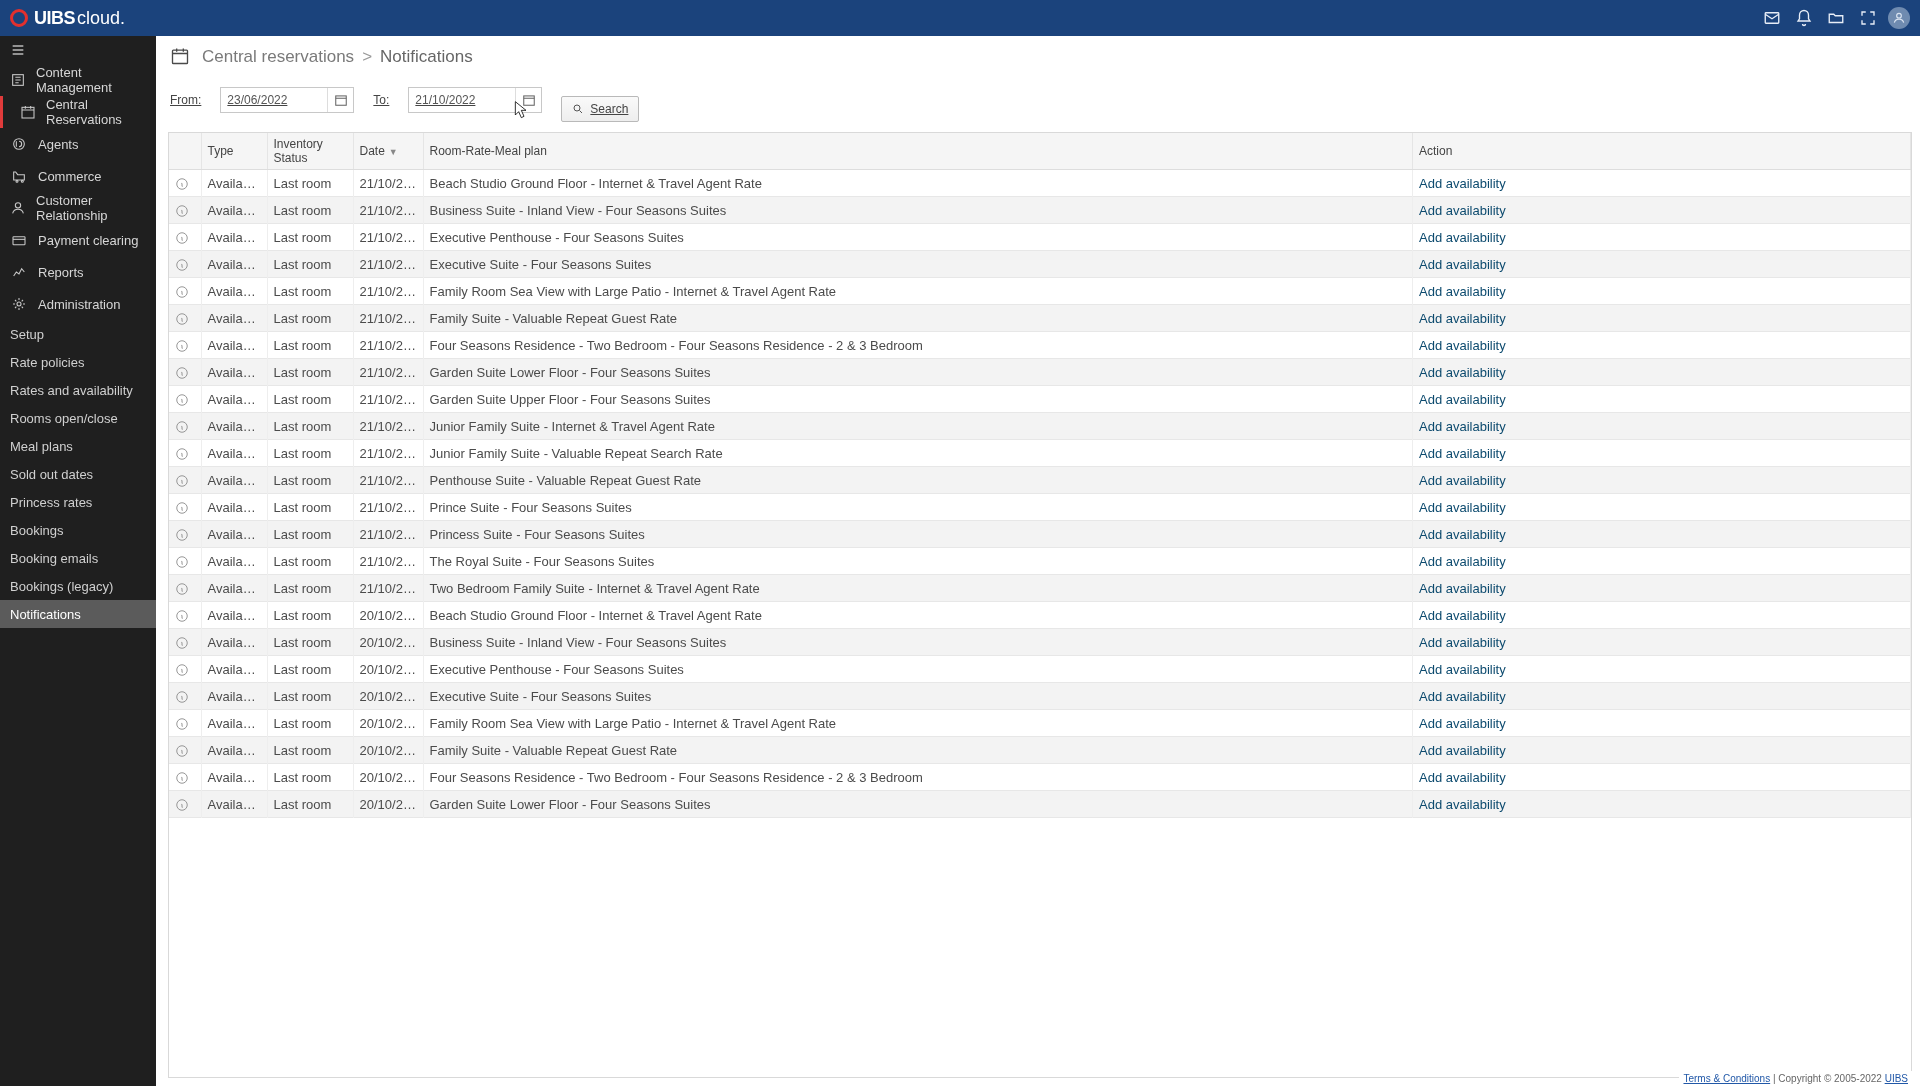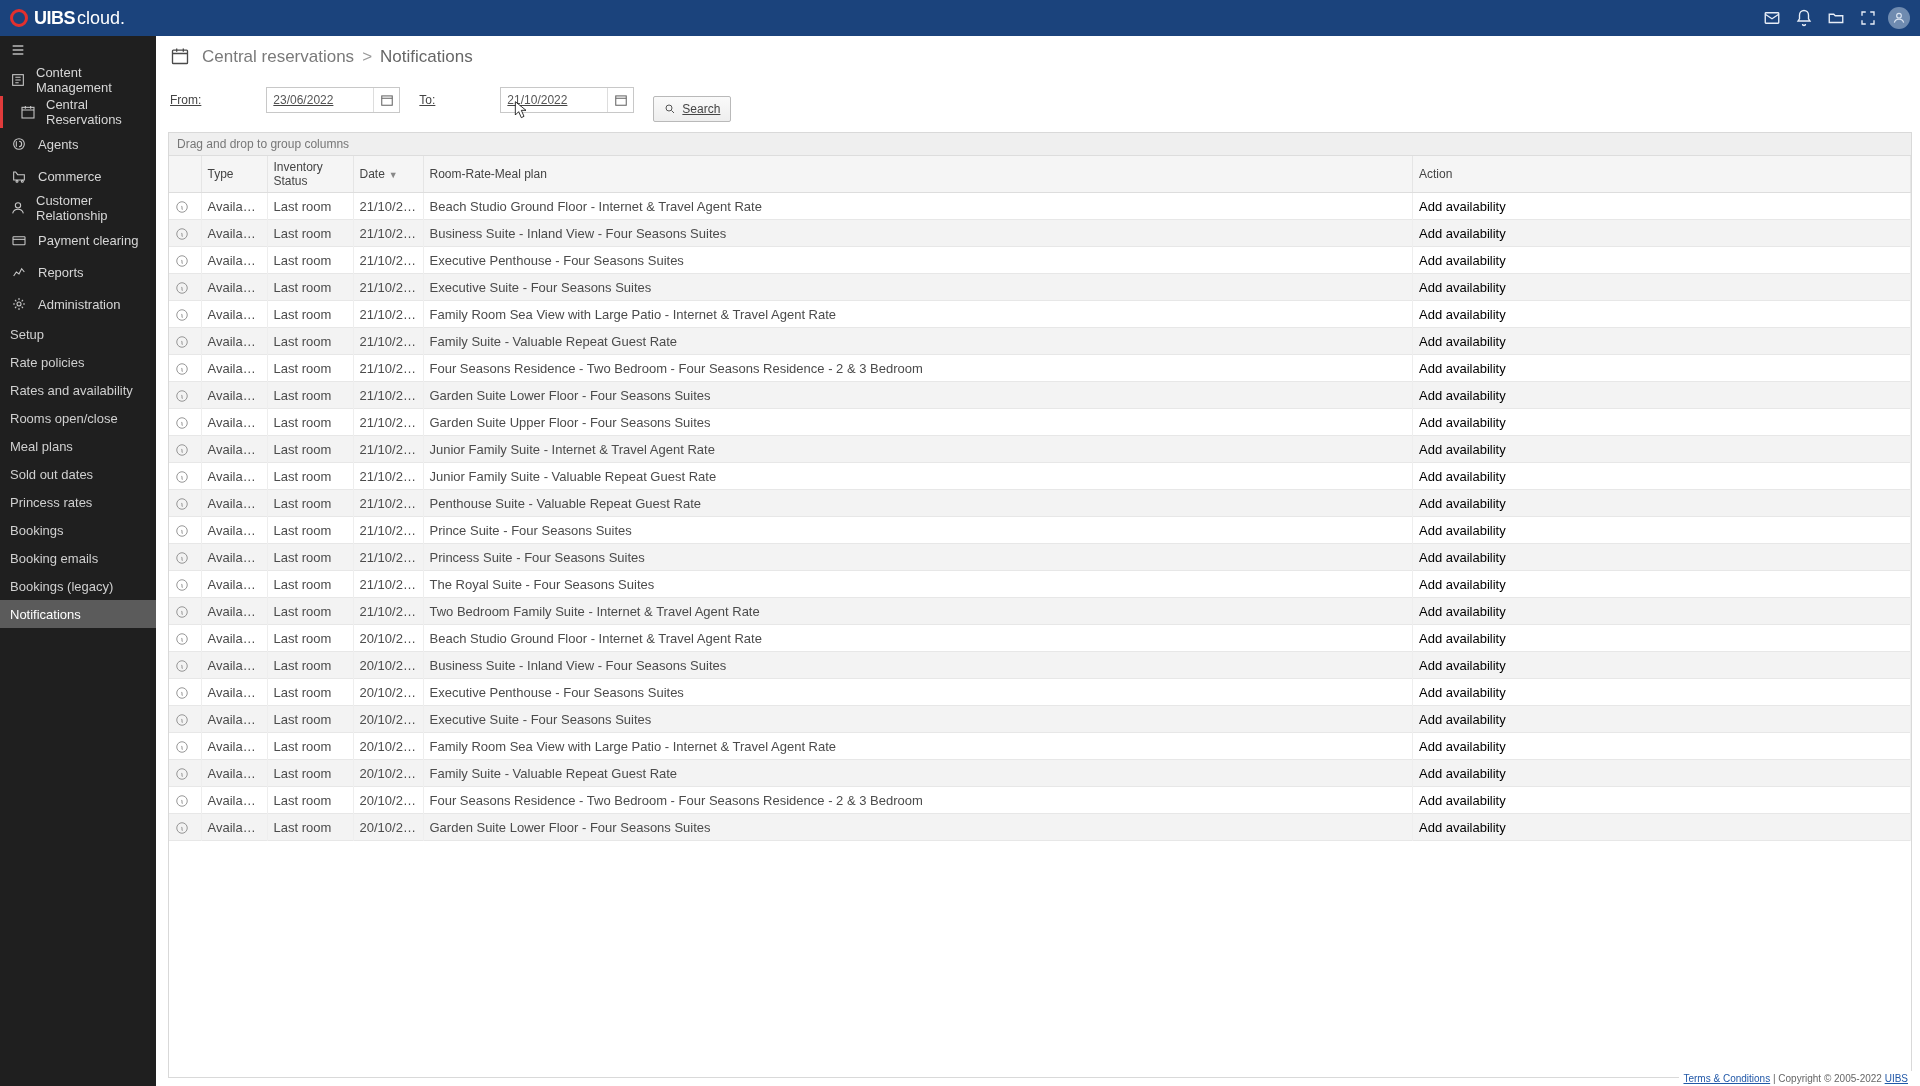--- a/index.html
+++ b/index.html
@@ -36,37 +36,37 @@
 
 
 .crumb-row { display: flex; align-items: center; padding: 10px 14px 4px 14px; color: #555; font-size: 17px; font-weight: 300; }
 .crumb-row .calico { width: 22px; height: 22px; margin-right: 10px; }
 .crumb-row .calico svg { width: 20px; height: 20px; stroke: #4a4a4a; fill: none; stroke-width: 1.6; }
 .crumb-row .clink { color: #7a7a7a; cursor: pointer; }
 .crumb-row .csep { margin: 0 8px; color: #999; }
 .crumb-row .ccur { color: #666; }
 
 .filter-row { display: flex; align-items: center; gap: 19px; padding: 6px 14px 10px 14px; font-size: 12px; color: #444; text-decoration: underline; }
-.date-wrap { display: flex; align-items: center; border: 1px solid #c8c8c8; background: #fff; height: 26px; margin-left: 46px; }
+.date-wrap { display: flex; align-items: center; border: 1px solid #c8c8c8; background: #fff; height: 26px; }
 .date-wrap input { border: none; outline: none; padding: 0 6px; font-size: 12px; width: 106px; color: #555; }
 .date-btn { width: 26px; height: 24px; border-left: 1px solid #ddd; display: flex; align-items: center; justify-content: center; cursor: pointer; }
 .date-btn svg { width: 14px; height: 14px; stroke: #666; fill: none; stroke-width: 1.8; }
 .search-btn { display: flex; align-items: center; gap: 6px; border: 1px solid #b9b9b9; background: linear-gradient(#fafafa,#eee); height: 26px; padding: 0 10px; cursor: pointer; border-radius: 2px; font-size: 12px; color: #444; margin-top: 18px; }
 .search-btn svg { width: 12px; height: 12px; stroke: #555; fill: none; stroke-width: 2; }
 
 
 .grid-wrap { flex: 1; overflow: auto; border: 1px solid #d9d9d9; margin: 0 8px 8px 12px; background: #fff; }
 .group-hdr { background: #efefef; color: #777; font-size: 12px; padding: 4px 8px; border-bottom: 1px solid #ddd; }
 table { width: 100%; border-collapse: collapse; table-layout: fixed; }
 thead th { background: #f5f5f5; text-align: left; font-weight: 400; color: #444; font-size: 12px; padding: 4px 6px; border-bottom: 1px solid #ddd; border-right: 1px solid #e5e5e5; }
 thead th .sort { font-size: 9px; color: #888; margin-left: 4px; }
 tbody tr { height: 27px; border-bottom: 1px solid #e7e7e7; }
 tbody tr:nth-child(even) { background: #f3f3f3; }
 tbody td { padding: 0 6px; font-size: 13px; color: #4b4b4b; border-right: 1px solid #eee; white-space: nowrap; overflow: hidden; text-overflow: ellipsis; }
-tbody td.lnk { color: #000000; cursor: pointer; }
+tbody td.lnk { color: #0c4a6e; cursor: pointer; }
 tbody td .info-ic { display:inline-block; width:14px; height:14px; position: relative; top:2px; }
 tbody td .info-ic svg { width:14px; height:14px; stroke:#888; fill:none; stroke-width:1.5; }
 
 .col-icon { width: 32px; }
 .col-type { width: 66px; }
 .col-inv  { width: 86px; }
 .col-date { width: 70px; }
 .col-room { }
 .col-act  { width: 498px; }
 
@@ -251,21 +251,20 @@
       <div class="search-btn">
         <svg viewBox="0 0 24 24">
             <circle cx="10" cy="10" r="6"></circle>
             <path d="M15 15l5 5"></path>
           </svg>
         <span>Search</span>
       </div>
     </div>
 
     <div class="grid-wrap">
-      <div class="group-hdr">Drag and drop to group columns</div>
       <table>
         <colgroup>
           <col class="col-icon">
             <col class="col-type">
             <col class="col-inv">
             <col class="col-date">
             <col class="col-room">
             <col class="col-act">
         </colgroup>
         <thead>
@@ -390,21 +389,21 @@
               <td class="lnk">Add availability</td>
             </tr>
             <tr>
               <td><span class="info-ic"><svg viewBox="0 0 24 24">
                     <circle cx="12" cy="12" r="9"></circle>
                     <path d="M12 8h.01M11 11h1v5h1"></path>
                   </svg></span></td>
               <td>Availability</td>
               <td>Last room</td>
               <td>21/10/2022</td>
-              <td>Junior Family Suite - Valuable Repeat Guest Rate</td>
+              <td>Junior Family Suite - Valuable Repeat Search Rate</td>
               <td class="lnk">Add availability</td>
             </tr>
             <tr>
               <td><span class="info-ic"><svg viewBox="0 0 24 24">
                     <circle cx="12" cy="12" r="9"></circle>
                     <path d="M12 8h.01M11 11h1v5h1"></path>
                   </svg></span></td>
               <td>Availability</td>
               <td>Last room</td>
               <td>21/10/2022</td>

